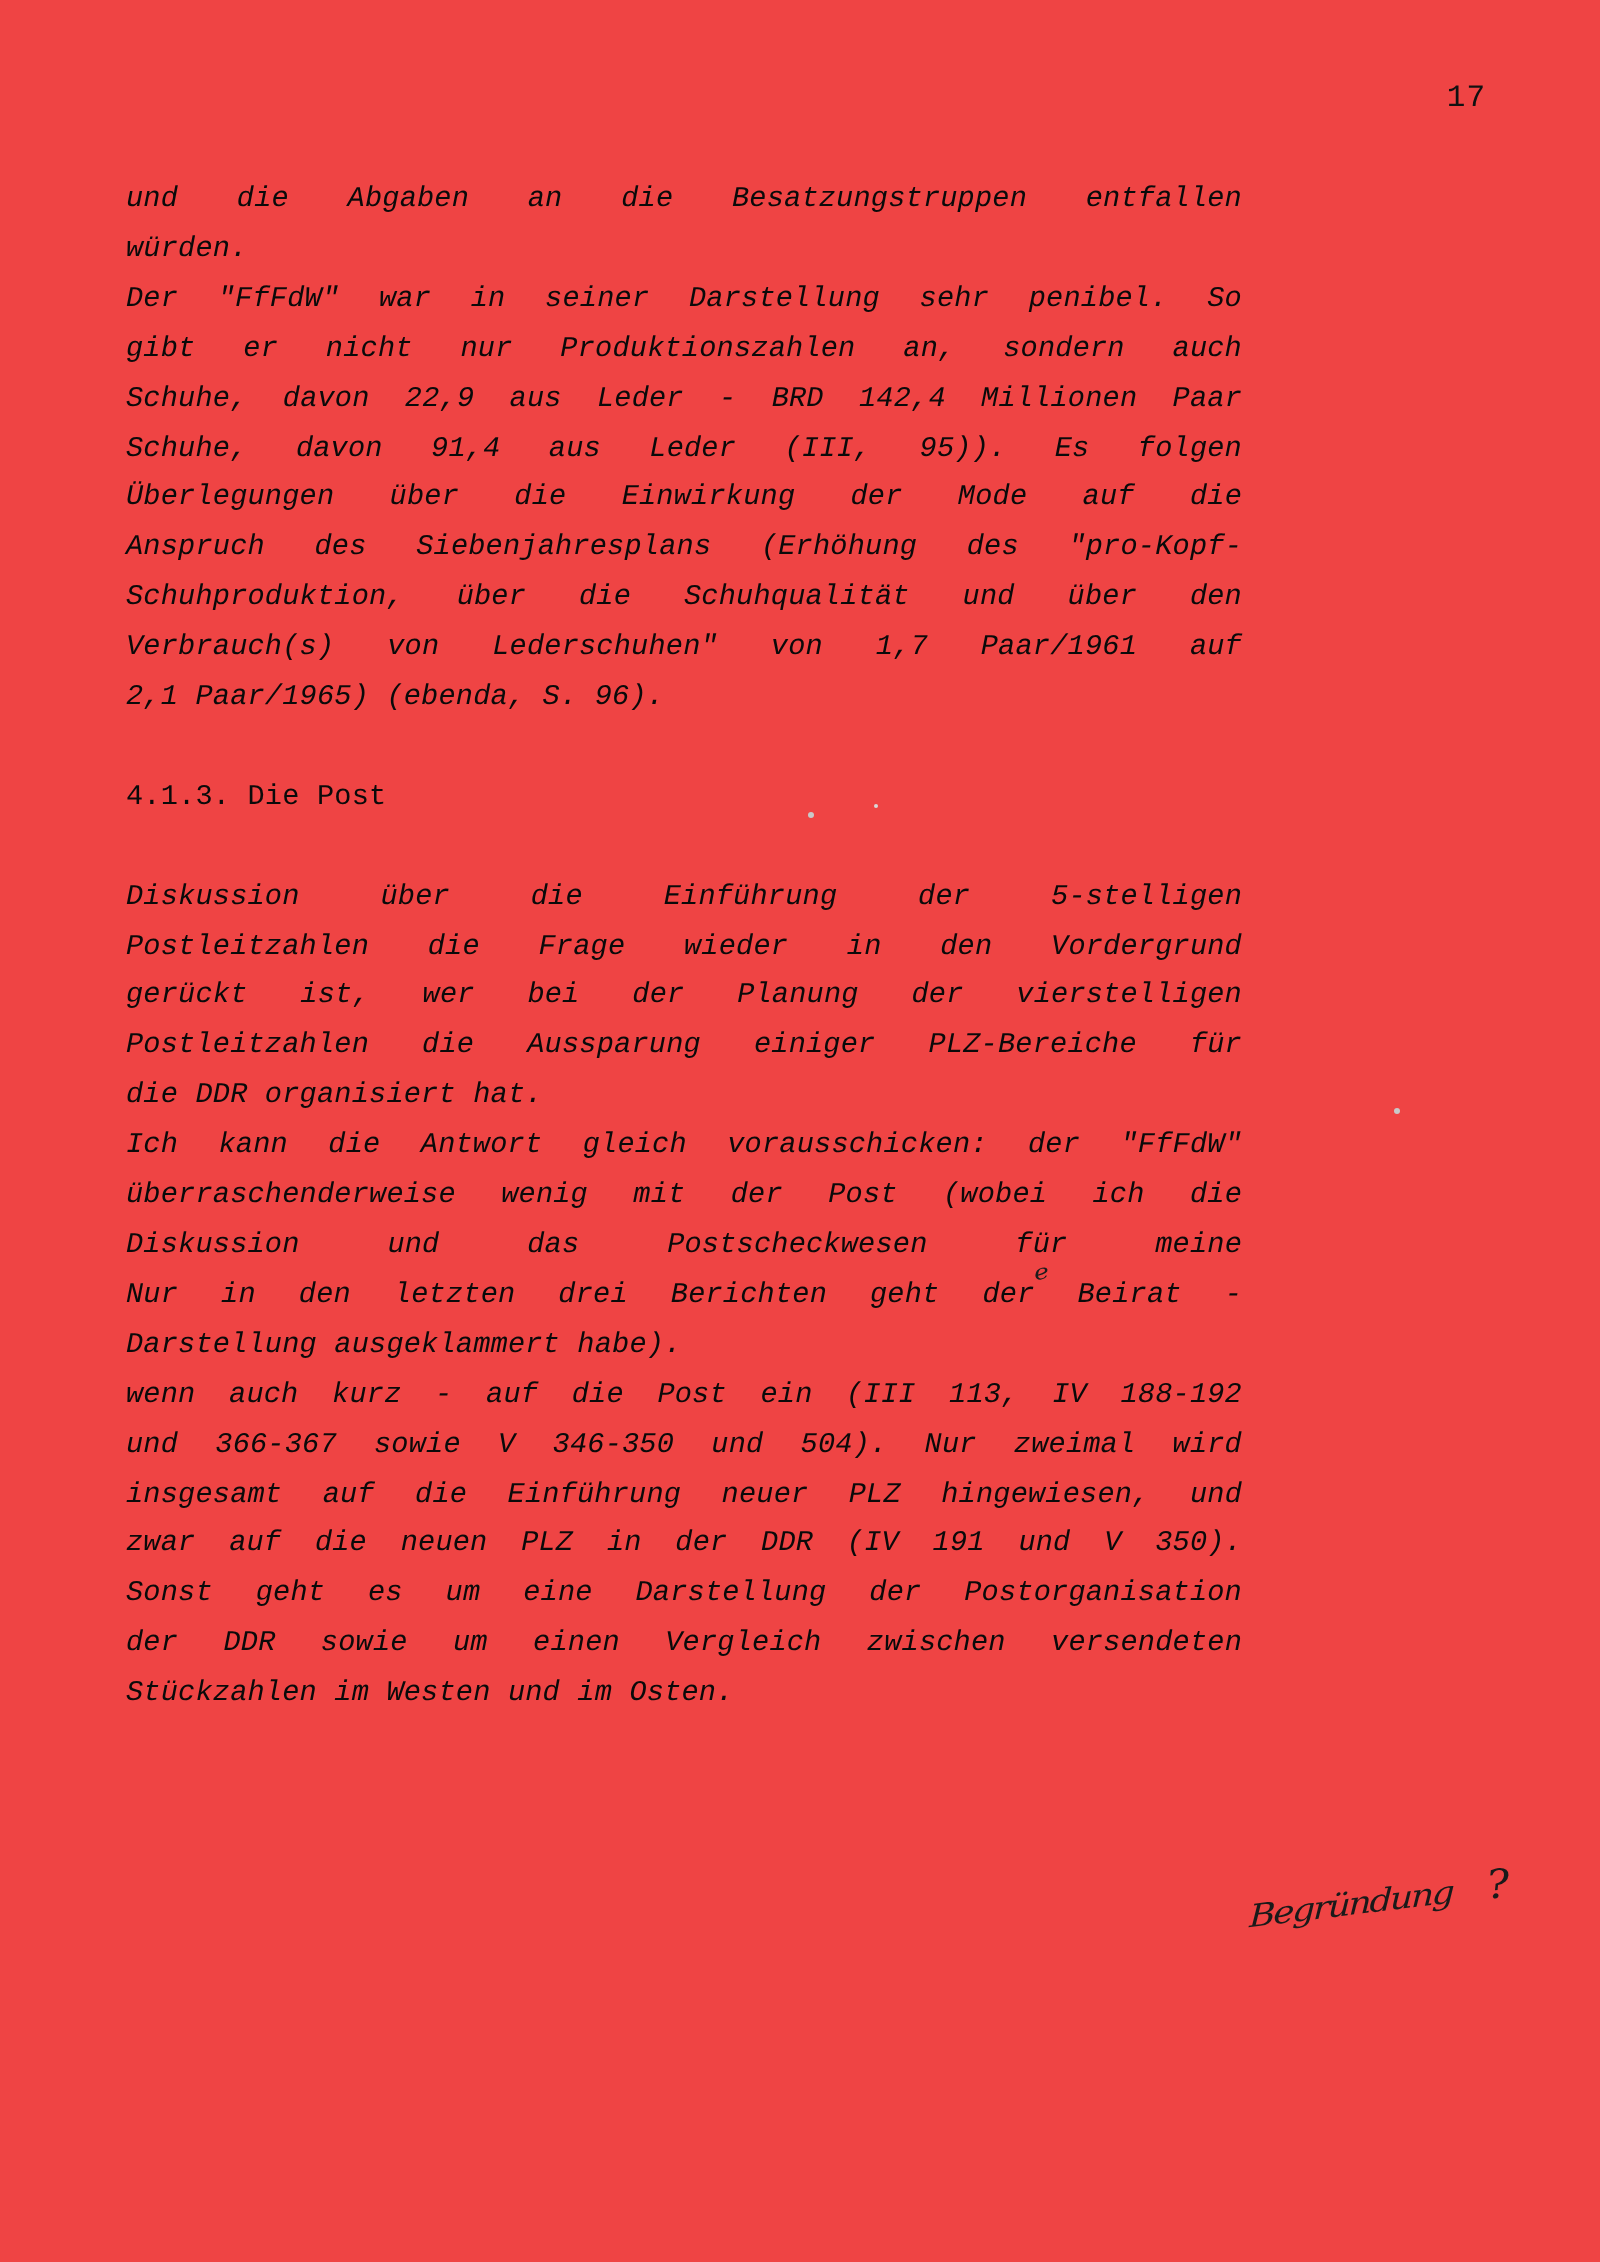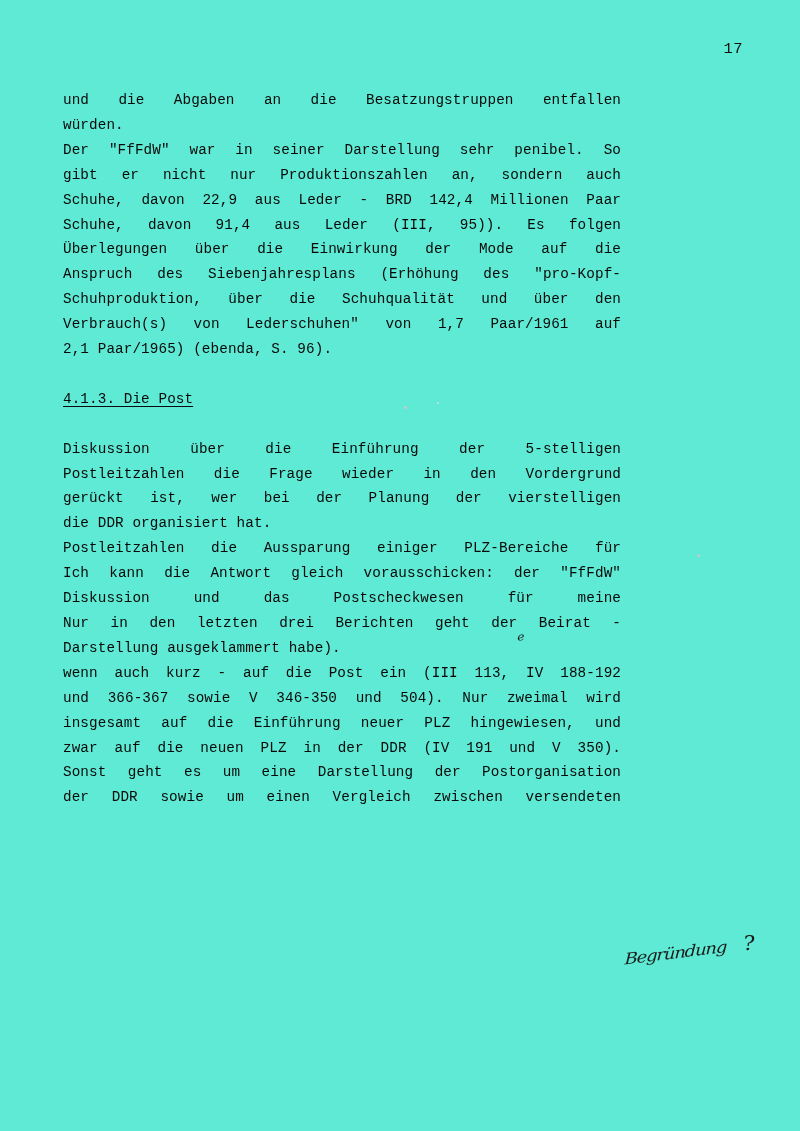--- a/index.html
+++ b/index.html
@@ -14,21 +14,21 @@
     overflow: hidden;
     font-family: "Liberation Mono", "DejaVu Sans Mono", monospace;
     color: #000000;
     -webkit-font-smoothing: none;
   }
 
   
   .page-scan {
     position: absolute;
     inset: 0;
-    background: #5eead4;
+    background: #ef4444;
   }
 
   
   .folio {
     position: absolute;
     top: 40px;
     right: 57px;
     font-size: 15.5px;
     letter-spacing: 0.5px;
     color: #111111;
@@ -45,35 +45,35 @@
   .para {
     margin: 0;
     text-align: justify;
     text-align-last: left;
     font-size: 14.3px;
     line-height: 24.9px;
     letter-spacing: 0.1px;
     color: #0a0a0a;
     word-spacing: 0px;
     hyphens: none;
+    font-style: italic;
   }
 
   
   .para.full-just { text-align-last: justify; }
 
   
   .spacer-line { height: 24.9px; }
 
   
   .section-heading {
     margin: 0;
     font-size: 14.3px;
     line-height: 24.9px;
     font-weight: normal;
-    text-decoration: underline;
     text-underline-offset: 3px;
     text-decoration-thickness: 1px;
     letter-spacing: 0.1px;
     color: #0a0a0a;
     display: inline-block;
   }
 
   
   .handwriting {
     position: absolute;
@@ -153,32 +153,34 @@
     <div>
       <h2 class="section-heading">4.1.3. Die Post</h2>
     </div>
 
     <div class="spacer-line"></div>
 
     <div class="para block">
       <div class="para full-just">Diskussion über die Einführung der 5-stelligen</div>
       <div class="para full-just">Postleitzahlen die Frage wieder in den Vordergrund</div>
       <div class="para full-just">gerückt ist, wer bei der Planung der vierstelligen</div>
+      <div class="para full-just">Postleitzahlen die Aussparung einiger PLZ-Bereiche für</div>
       <div class="para">die DDR organisiert hat.</div>
-      <div class="para full-just">Postleitzahlen die Aussparung einiger PLZ-Bereiche für</div>
       <div class="para full-just">Ich kann die Antwort gleich vorausschicken: der "FfFdW"</div>
+      <div class="para full-just">überraschenderweise wenig mit der Post (wobei ich die</div>
       <div class="para full-just">Diskussion und das Postscheckwesen für meine</div>
       <div class="para full-just">Nur in den letzten drei Berichten geht der Beirat -</div>
       <div class="para">Darstellung ausgeklammert habe).</div>
       <div class="para full-just">wenn auch kurz - auf die Post ein (III 113, IV 188-192</div>
       <div class="para full-just">und 366-367 sowie V 346-350 und 504). Nur zweimal wird</div>
       <div class="para full-just">insgesamt auf die Einführung neuer PLZ hingewiesen, und</div>
       <div class="para full-just">zwar auf die neuen PLZ in der DDR (IV 191 und V 350).</div>
       <div class="para full-just">Sonst geht es um eine Darstellung der Postorganisation</div>
       <div class="para full-just">der DDR sowie um einen Vergleich zwischen versendeten</div>
+      <div class="para">Stückzahlen im Westen und im Osten.</div>
     </div>
 
     <div class="spacer-line"></div>
 
 
   </div>
 
   <div class="hw-inline-e">e</div>
 
   <div class="handwriting hw-begruendung">

